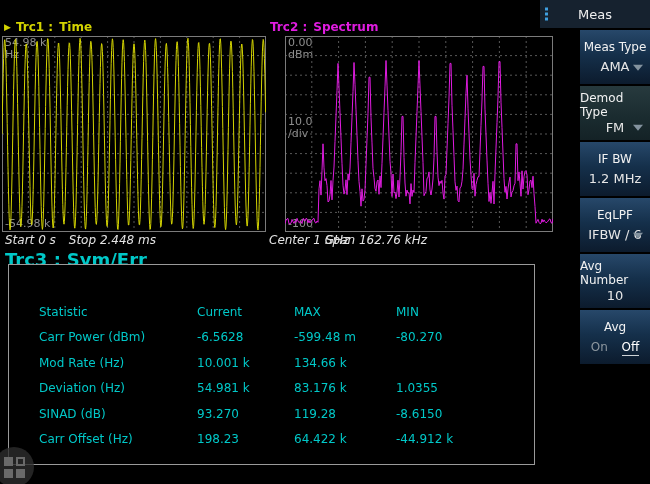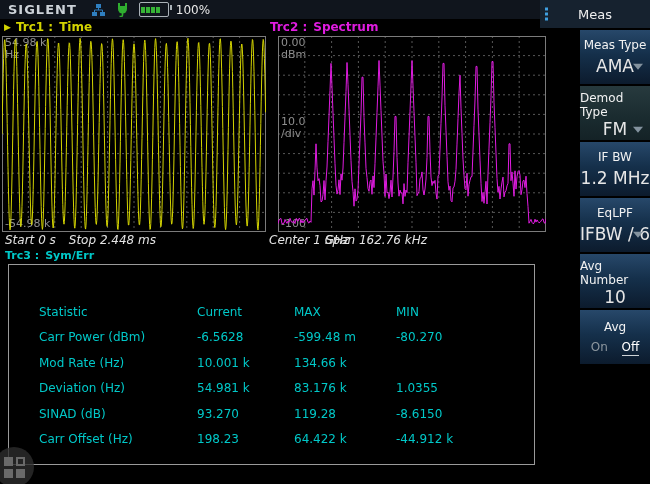--- a/index.html
+++ b/index.html
@@ -21,35 +21,35 @@
   
   .trc-titles{position:absolute;left:0;top:20px;width:540px;height:15px;font-size:12px;font-weight:bold;}
   .trc1-title{position:absolute;left:4px;top:0;color:#d4d400;}
   .trc1-title .mk{font-size:9px;margin-right:5px;position:relative;top:-1px;}
   .trc2-title{position:absolute;left:270px;top:0;color:#e01ce0;text-align:center;}
   .trc-type{margin-left:6px;}
 
   
   .chart{position:absolute;top:36px;background:#000;}
   .chart-time{left:2px;width:264px;height:196px;}
-  .chart-spec{left:278px;width:268px;height:196px;}
+  .chart-spec{left:285px;width:268px;height:196px;}
   .chart .ylab{position:absolute;left:3px;font-size:11px;line-height:12px;color:#8f8f8f;z-index:0;}
   .chart svg{position:absolute;left:0;top:0;z-index:1;}
   .gl{stroke:#585858;stroke-width:1;stroke-dasharray:2 3;}
   .frame{fill:none;stroke:#7b7b7b;stroke-width:1;}
   .trace{fill:none;stroke-width:1;}
 
   
   .axis-row{position:absolute;top:233px;left:0;width:540px;height:14px;font-size:12px;color:#e4e4e4;font-style:italic;}
   .lab-start{position:absolute;left:5px;}
   .lab-stop{position:absolute;right:384px;}
   .lab-center{position:absolute;left:269px;}
   .lab-span{position:absolute;right:113px;}
 
-  .trc3-title{position:absolute;left:5px;top:249px;font-size:11px;font-weight:bold;color:#00c8c8;}
+  .trc3-title{position:absolute;left:5px;top:249px;font-size:18px;font-weight:bold;color:#00c8c8;}
 
   
   .panel{position:absolute;left:8px;top:264px;width:527px;height:201px;border:1px solid #9a9a9a;
          background:#000;box-sizing:border-box;padding-top:34px;}
   .t-row{display:grid;grid-template-columns:158px 97px 102px 1fr;padding-left:30px;height:25.5px;
          align-items:center;font-size:12px;color:#00c8c8;}
 
   
   .menu-fab{position:absolute;left:-6px;top:447px;width:40px;height:40px;border-radius:50%;
             background:rgba(45,45,45,0.8);z-index:5;display:flex;align-items:center;justify-content:center;}
@@ -64,55 +64,33 @@
              font-size:13px;color:#f0f0f0;}
   .sb-dots{position:absolute;left:5px;top:50%;transform:translateY(-50%);
            display:flex;flex-direction:column;gap:2px;}
   .sb-dots i{width:3px;height:3px;background:#3f9fe0;display:block;}
   .sb-btn{position:relative;height:54px;margin-bottom:2px;
           background:linear-gradient(180deg,#27486a 0%,#15304b 45%,#0c1b2d 100%);
           display:flex;flex-direction:column;align-items:center;justify-content:space-evenly;
           padding:5px 0;box-sizing:border-box;cursor:pointer;margin-left:40px;}
   .sb-btn.active{background:linear-gradient(180deg,#273a3e 0%,#1a2b2f 60%,#142226 100%);}
   .sb-label{font-size:12px;color:#f2f2f2;}
-  .sb-value{font-size:17px;color:#e6e6e6;position:relative;width:100%;text-align:center;}
+  .sb-value{font-size:13px;color:#e6e6e6;position:relative;width:100%;text-align:center;}
   .sb-arrow{position:absolute;right:7px;top:50%;transform:translateY(-38%);
             width:0;height:0;border-left:5px solid transparent;border-right:5px solid transparent;
             border-top:6px solid #83929e;}
   .sb-toggle{font-size:12px;}
   .tg-on{color:#8d979f;margin-right:10px;}
   .tg-off{color:#ffffff;border-bottom:1px solid #cfd4d8;padding-bottom:1px;}
 </style>
 </head>
 <body>
 
 <div class="screen">
 
-  <div class="topbar">
-    <span class="brand">SIGLENT</span>
-    <svg class="lan-icon" width="15" height="14" viewBox="0 0 15 14">
-      <rect x="5" y="1" width="5" height="4" fill="#2f7fc0"></rect>
-      <path d="M7.5 5 V7 M3.5 9 V7 H11.5 V9" stroke="#2f7fc0" stroke-width="1" fill="none"></path>
-      <rect x="1" y="9" width="5" height="4" fill="#2f7fc0"></rect>
-      <rect x="9" y="9" width="5" height="4" fill="#2f7fc0"></rect>
-    </svg>
-    <svg class="plug-icon" width="15" height="15" viewBox="0 0 15 15">
-      <path d="M4 1 v3 M11 1 v3" stroke="#2fae2f" stroke-width="2"></path>
-      <path d="M3 4 h9 v3 a4.5 4.5 0 0 1 -9 0 z" fill="#2fae2f"></path>
-      <path d="M7.5 11 v2 q0 2 -3 1.5" stroke="#2fae2f" stroke-width="1.6" fill="none"></path>
-    </svg>
-    <span class="battery">
-      <i class="bar"></i>
-        <i class="bar"></i>
-        <i class="bar"></i>
-        <i class="bar"></i>
-      <i class="cap"></i>
-    </span>
-    <span class="batt-label">100%</span>
-  </div>
 
   <div class="trc-titles">
     <div class="trc1-title">
       <span class="mk">▶</span><span>Trc1 :</span><span class="trc-type">Time</span>
     </div>
     <div class="trc2-title">
       <span>Trc2 :</span><span class="trc-type">Spectrum</span>
     </div>
   </div>
 

